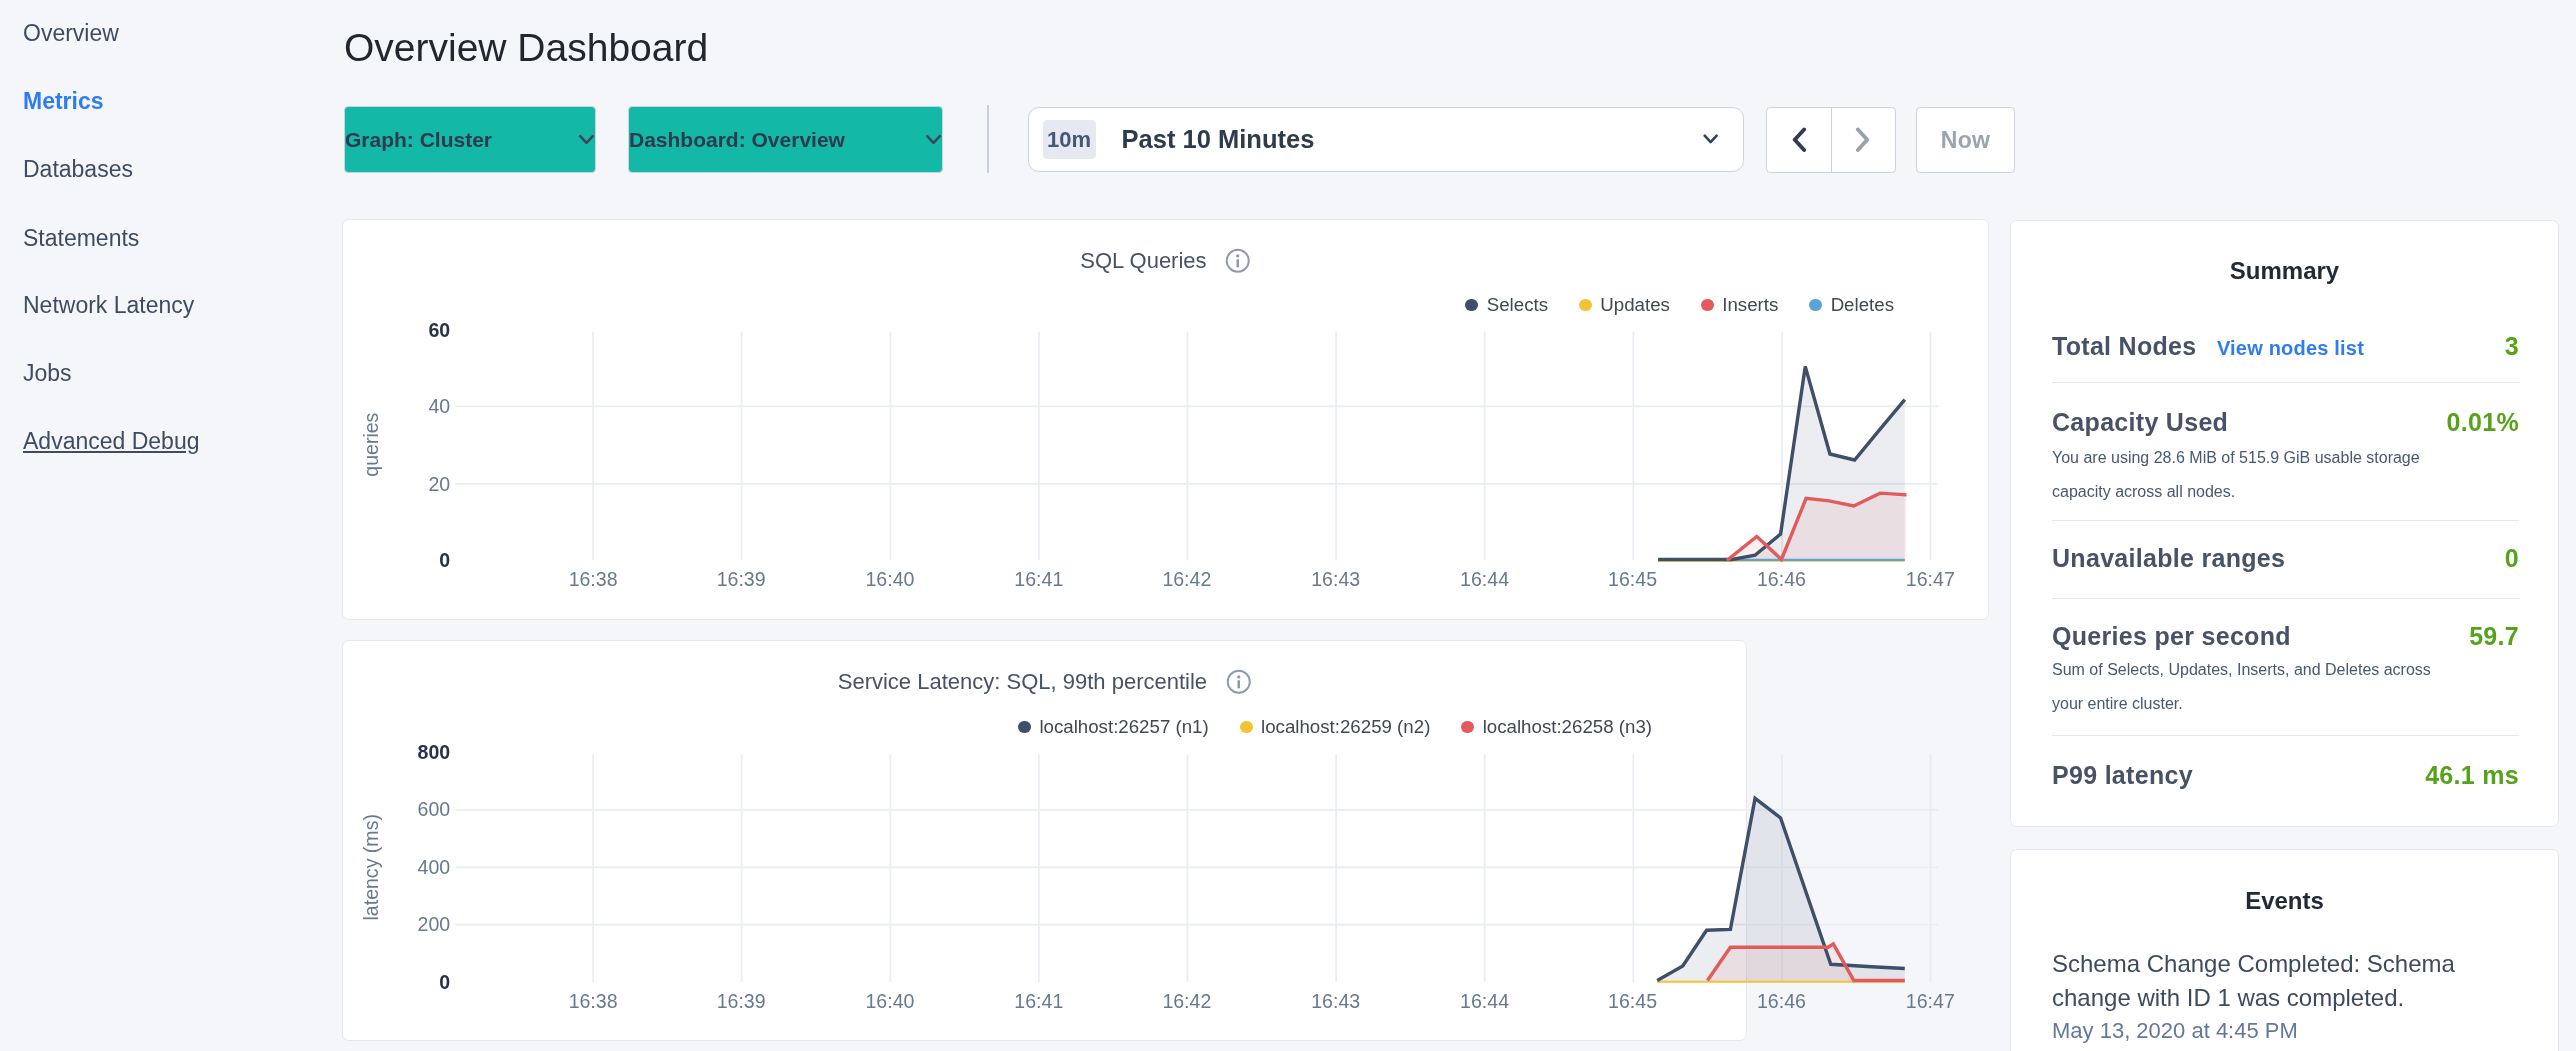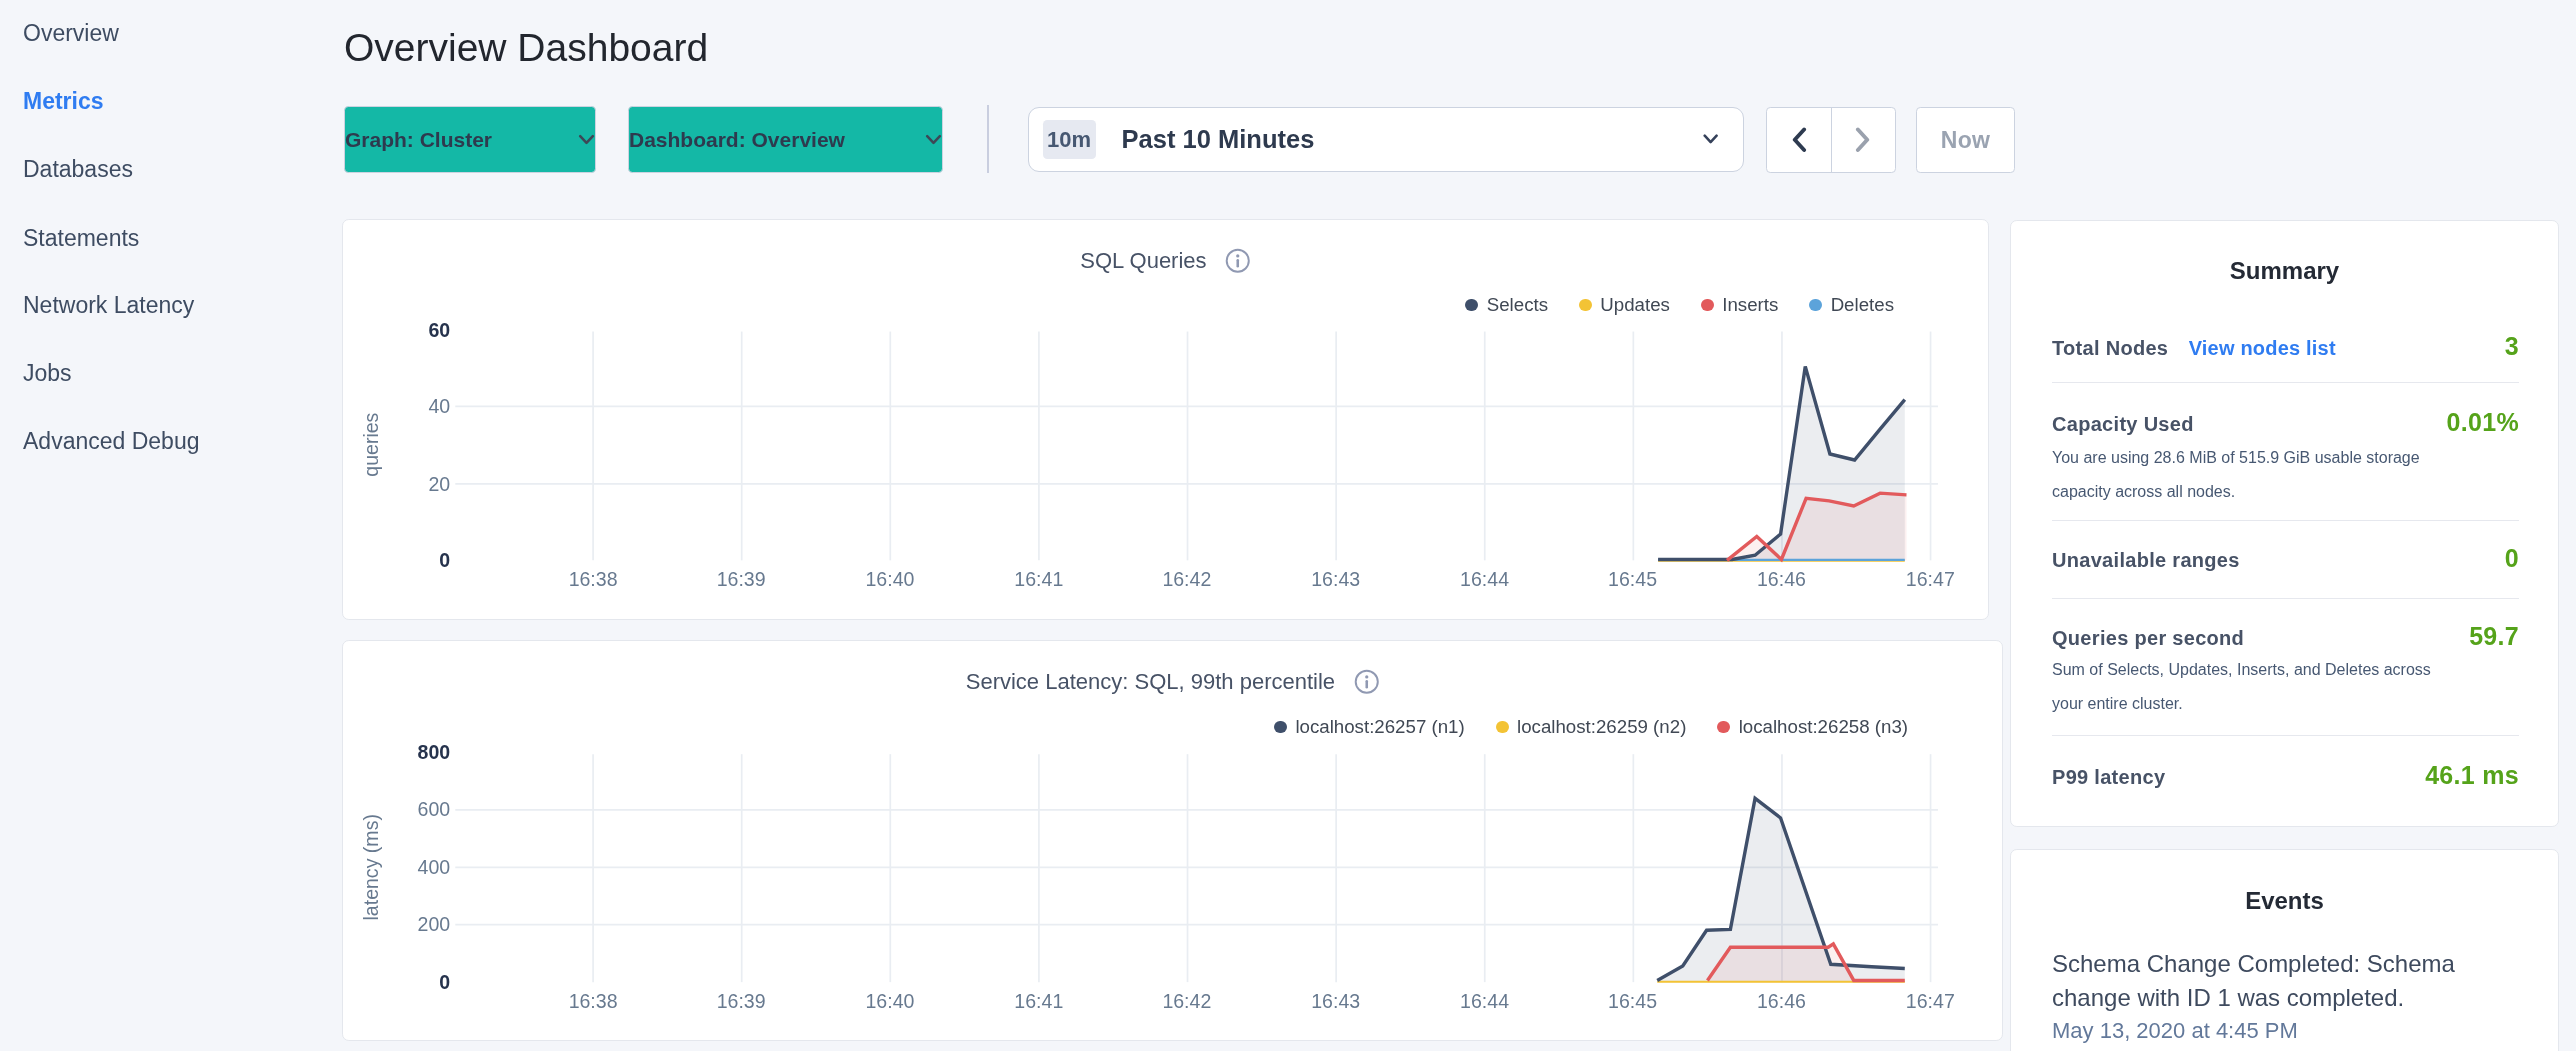--- a/index.html
+++ b/index.html
@@ -33,52 +33,52 @@
               border:1.7px solid #ccd3e0; border-radius:4.3px; display:flex; }
   #prevnext .half { flex:1; display:flex; align-items:center; justify-content:center; }
   #prevnext .half:first-child { border-right:1.7px solid #ccd3e0; }
   #nowbtn { position:absolute; left:1916px; top:107px; width:99px; height:66px; background:#fff;
             border:1.7px solid #ccd3e0; border-radius:4.3px; display:flex; align-items:center; justify-content:center;
             font-size:23px; font-weight:bold; color:#9aa3b1; letter-spacing:0.3px; }
 
   
   .card { position:absolute; background:#fff; border:0.9px solid #e4e7ed; border-radius:6.8px; }
   #card1 { left:342px; top:219px;  width:1647px; height:401px; }
-  #card2 { left:342px; top:640px;  width:1661px; height:401px; }
+  #card2 { left:342px; top:640px;  width:1405px; height:401px; }
   #sumcard { left:2010px; top:220px; width:549px; height:607px; }
   #evcard  { left:2010px; top:849px; width:549px; height:255px; }
 
   .ctitle { position:absolute; left:0; width:100%; display:flex; align-items:center; justify-content:center; }
   .ctitle .t { font-size:22px; font-weight:normal; color:#475266; }
   .ctitle svg { margin-left:18.7px; }
 
   .legend { position:absolute; display:flex; align-items:center; }
   .legend .item { display:flex; align-items:center; margin-left:31px; }
   .legend .dot { width:12.8px; height:12.8px; border-radius:50%; margin-right:8.5px; }
   .legend .lt { font-size:18.7px; color:#404854; }
 
   
   .srow { position:absolute; left:41px; width:467px; display:flex; align-items:baseline; }
-  .slab { font-size:20px; font-weight:bold; color:#475266; letter-spacing:0.3px; }
+  .slab { font-size:25px; font-weight:bold; color:#475266; letter-spacing:0.3px; }
   .sval { margin-left:auto; font-size:25px; font-weight:bold; color:#55a31a; letter-spacing:0.3px; }
   .slink { font-size:20px; font-weight:bold; color:#2f7cf1; margin-left:20.4px; letter-spacing:0.2px; }
   .sdesc { position:absolute; left:41px; width:493px; font-size:16px; color:#475872; line-height:34px; }
   .ssep { position:absolute; left:41px; width:467px; height:0.9px; background:#e6e8ee; }
 </style>
 </head>
 <body>
 <div id="page">
 
   <div class="nav" style="top:20.4px;">Overview</div>
   <div class="nav active" style="top:88px;">Metrics</div>
   <div class="nav" style="top:156px;">Databases</div>
   <div class="nav" style="top:225px;">Statements</div>
   <div class="nav" style="top:292px;">Network Latency</div>
   <div class="nav" style="top:360px;">Jobs</div>
-  <div class="nav" style="top:428px;">Advanced Debug</div>
+  <div class="nav" style="top:428px;text-decoration:underline;">Advanced Debug</div>
 
   <div id="h1">Overview Dashboard</div>
 
   <div class="btn" style="left:344px; top:106px; width:252px; height:67px;">
     <span class="blab">Graph: Cluster</span>
     <svg class="chev" viewBox="0 0 20 13">
         <path d="M2.5 2.5 L10 10.5 L17.5 2.5" fill="none" stroke="#3d4856" stroke-width="3" stroke-linecap="round" stroke-linejoin="round"></path>
       </svg>
   </div>
   <div class="btn" style="left:628px; top:106px; width:315px; height:67px;">

